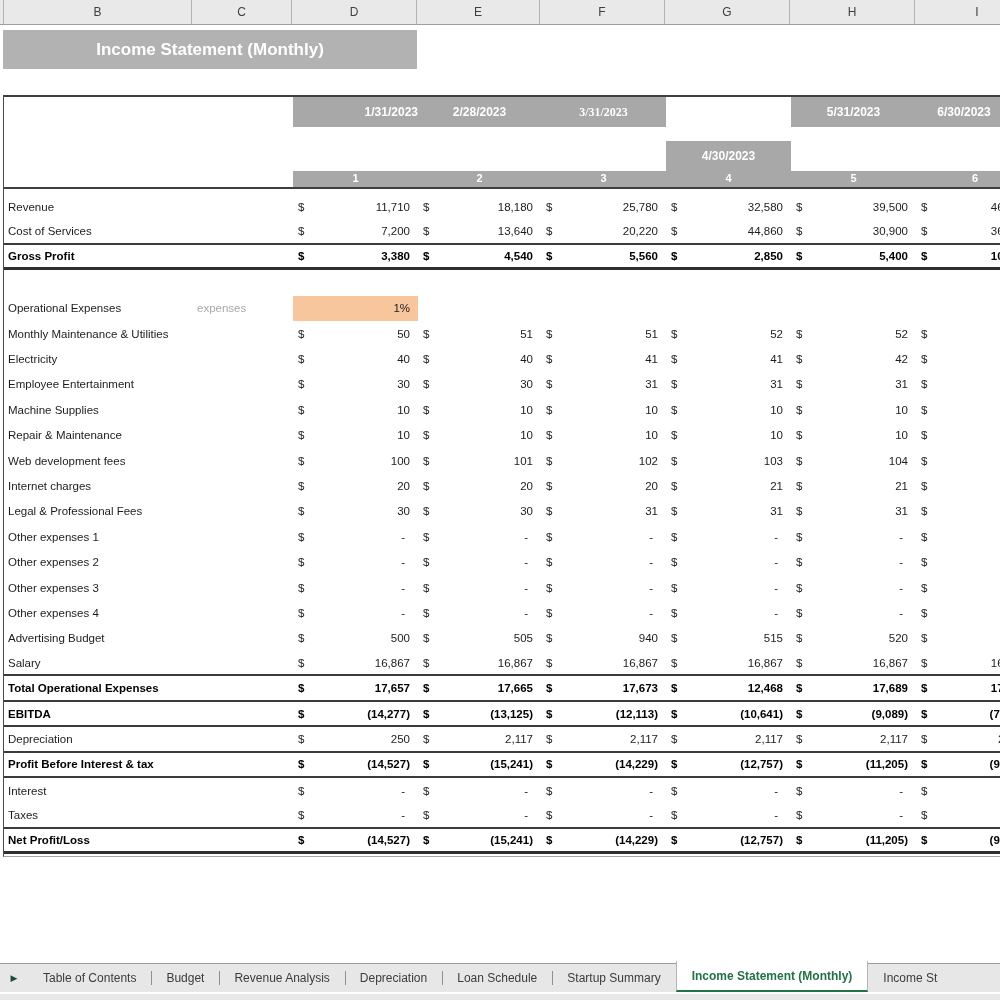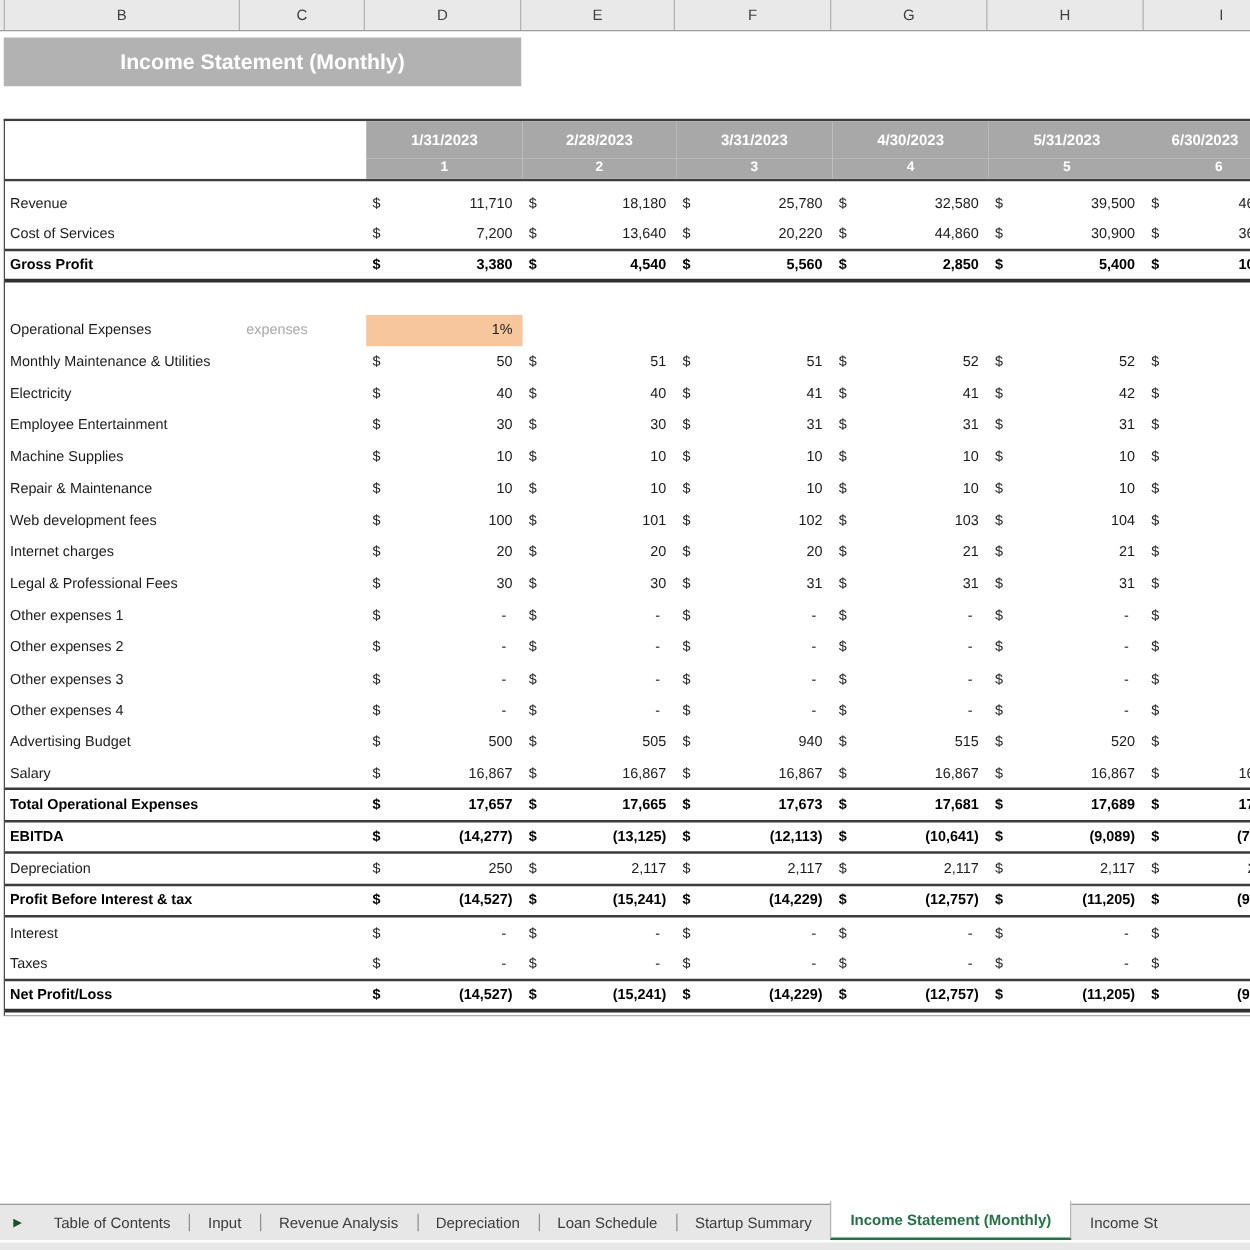--- a/index.html
+++ b/index.html
@@ -65,24 +65,24 @@
     <div class="col-letter" style="left: 790px; width: 125px;">H</div>
     <div class="col-letter" style="left: 915px; width: 125px;">I</div>
   </div>
 
 <div class="title-bar">Income Statement (Monthly)</div>
 
 <div class="stmt" id="stmt">
     <div class="mh-block">
       <div class="mh-row">
         <div class="mh-spacer"></div>
-        <div class="mh-date" style="width: 125px;">1/31/2023</div>
+        <div class="mh-date" style="width: 125px; text-align: right;">1/31/2023</div>
         <div class="mh-date" style="width: 123px;">2/28/2023</div>
-        <div class="mh-date" style="width: 125px;">3/31/2023</div>
-        <div class="mh-date" style="width: 125px;">4/30/2023</div>
+        <div class="mh-date" style="width: 125px; font-family: Liberation Serif, serif;">3/31/2023</div>
+        <div class="mh-date" style="width: 125px; margin-top: 44px;">4/30/2023</div>
         <div class="mh-date" style="width: 125px;">5/31/2023</div>
         <div class="mh-date last" style="width: 118px;">6/30/2023</div>
       </div>
       <div class="mh-row">
         <div class="mh-spacer" style="height: 16px;"></div>
         <div class="mh-num" style="width: 125px;">1</div>
         <div class="mh-num" style="width: 123px;">2</div>
         <div class="mh-num" style="width: 125px;">3</div>
         <div class="mh-num" style="width: 125px;">4</div>
         <div class="mh-num" style="width: 125px;">5</div>
@@ -565,21 +565,21 @@
       <div class="cell" style="width: 123px;">
         <span class="cur">$</span>
         <span class="val">17,665</span>
       </div>
       <div class="cell" style="width: 125px;">
         <span class="cur">$</span>
         <span class="val">17,673</span>
       </div>
       <div class="cell" style="width: 125px;">
         <span class="cur">$</span>
-        <span class="val">17,681</span>
+        <span class="val">12,468</span>
       </div>
       <div class="cell" style="width: 125px;">
         <span class="cur">$</span>
         <span class="val">17,689</span>
       </div>
       <div class="cell" style="width: 118px;">
         <span class="cur">$</span>
         <span class="val">17,697</span>
       </div>
     </div>
@@ -741,21 +741,21 @@
       <div class="cell" style="width: 118px;">
         <span class="cur">$</span>
         <span class="val">(9,654)</span>
       </div>
     </div>
   </div>
 
 <div class="tabbar">
   <span class="nav">▶</span>
 <div class="tab">Table of Contents</div>
-    <div class="tab">Input</div>
+    <div class="tab">Budget</div>
     <div class="tab">Revenue Analysis</div>
     <div class="tab">Depreciation</div>
     <div class="tab">Loan Schedule</div>
     <div class="tab">Startup Summary</div>
     <div class="tab active">Income Statement (Monthly)</div>
     <div class="tab">Income St</div>
   </div>
 <div class="statusbar"></div>
 
 </body></html>

